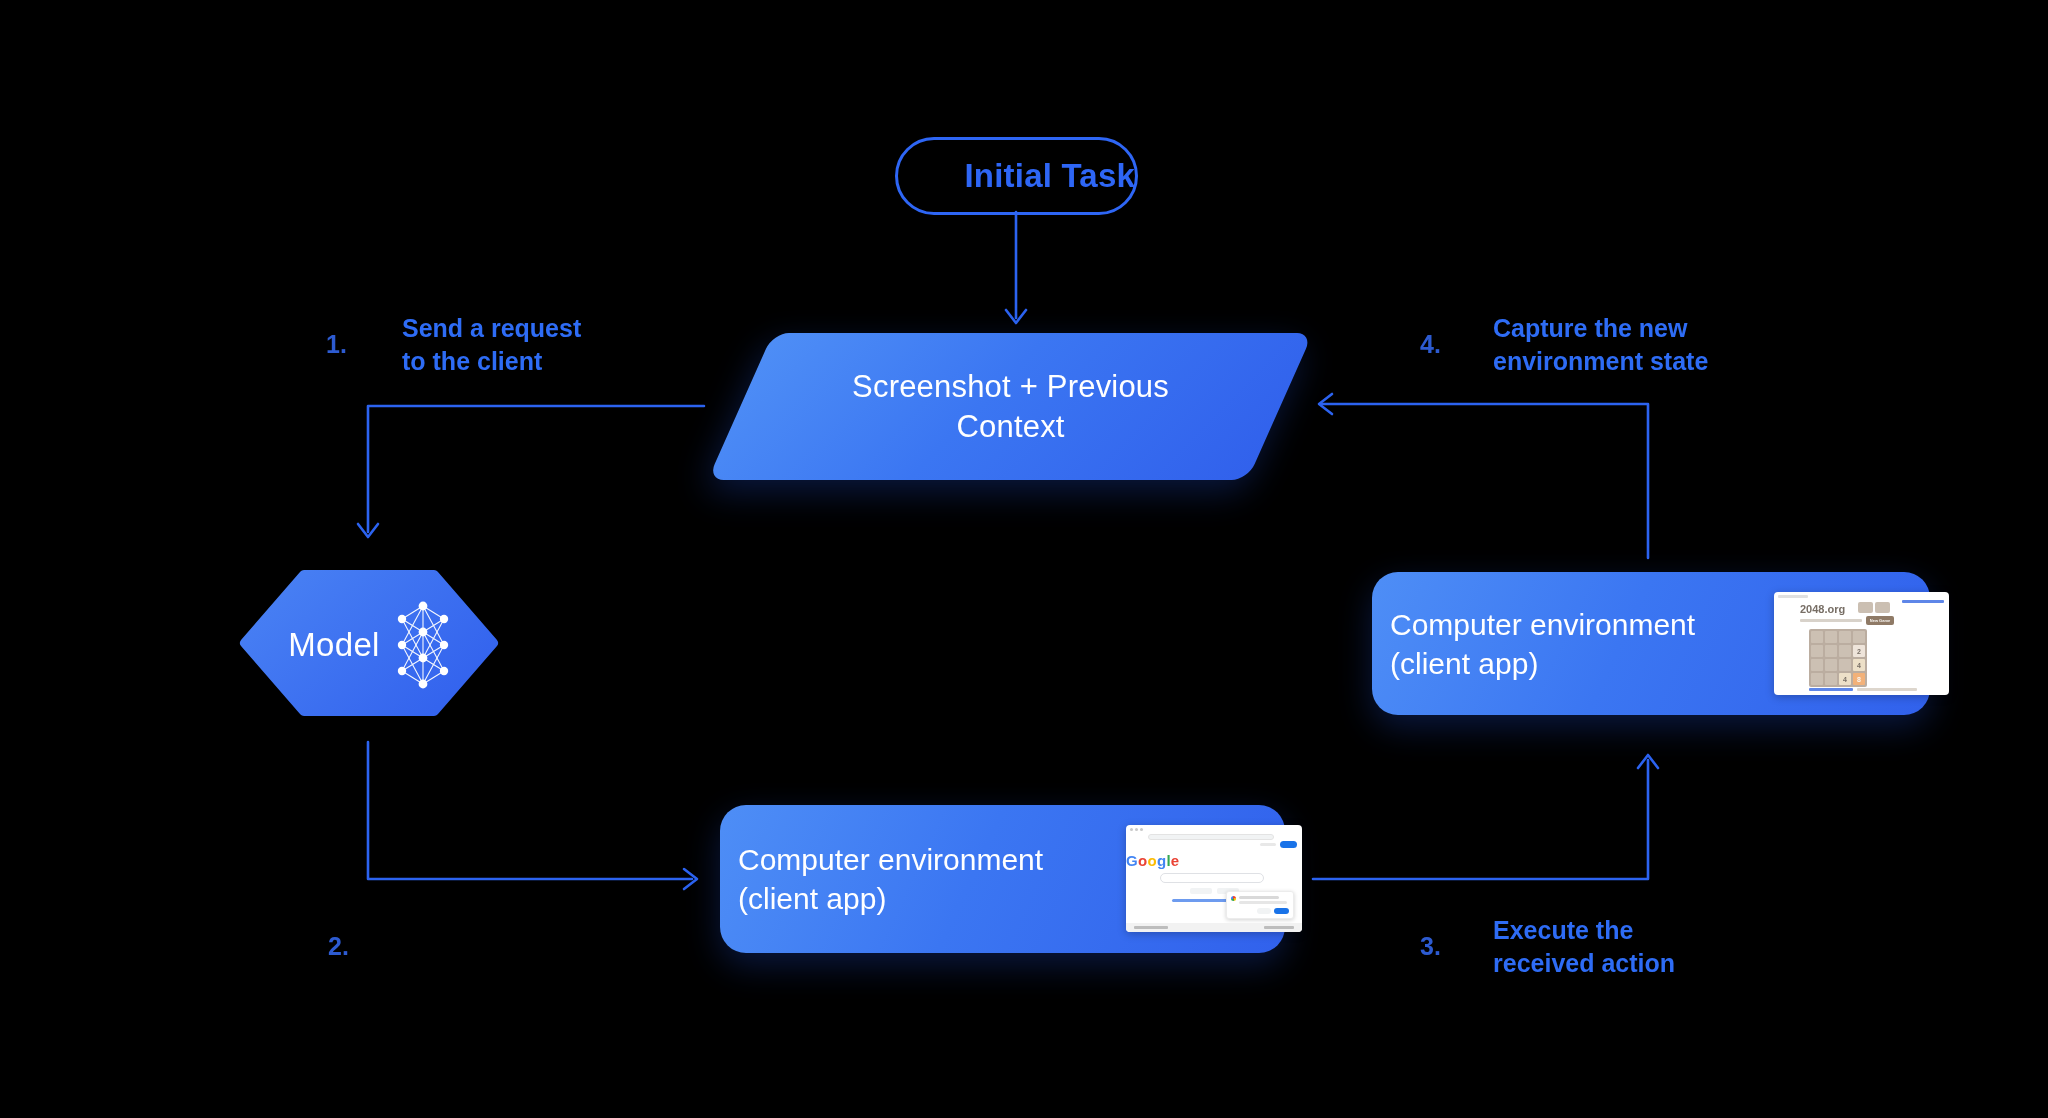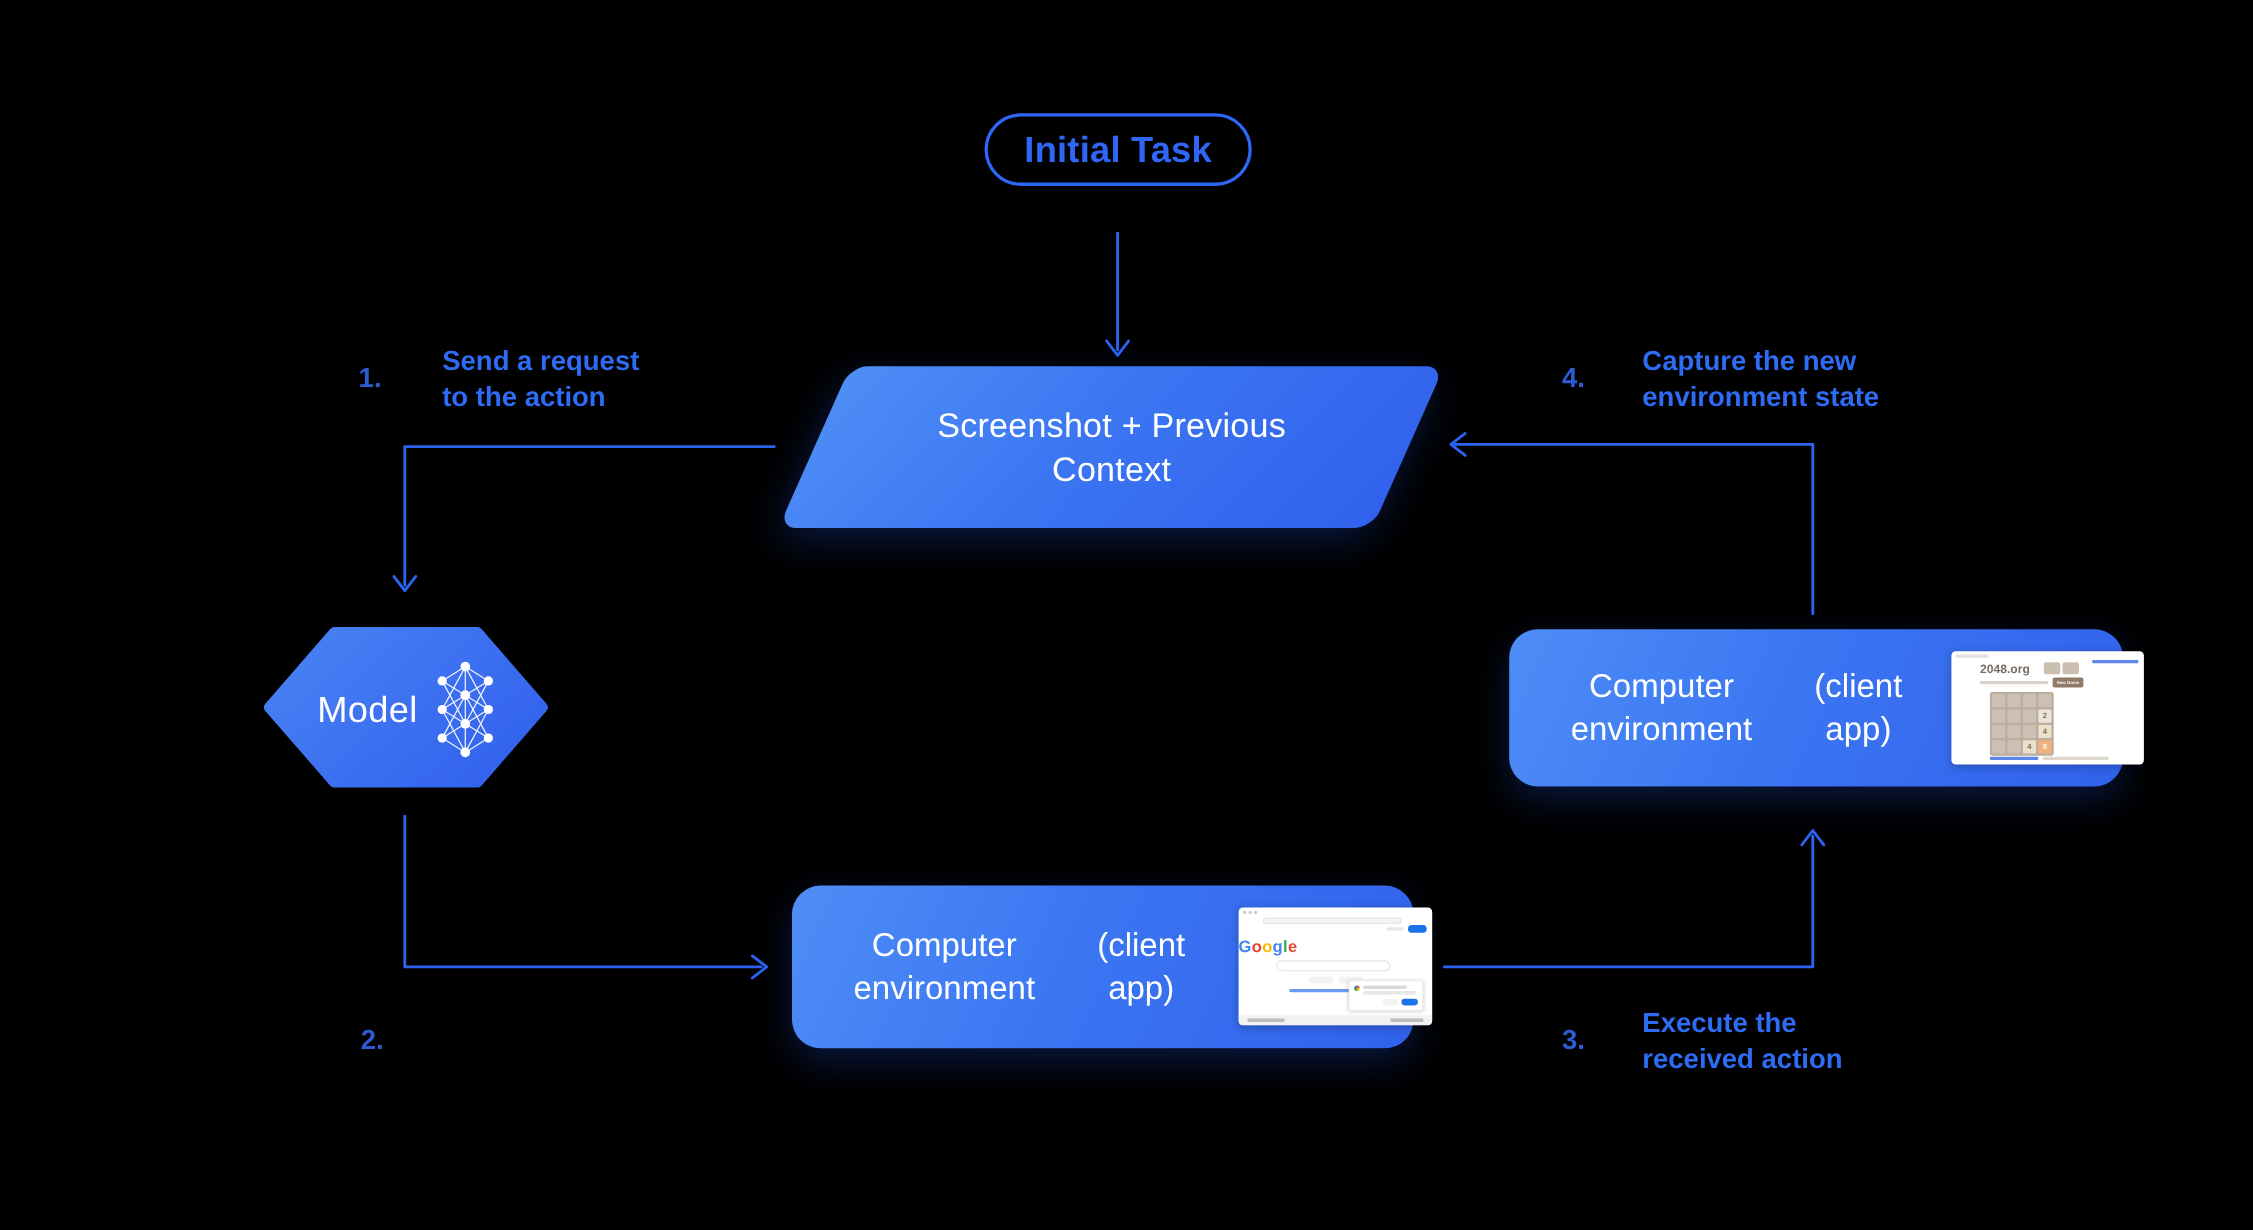--- a/index.html
+++ b/index.html
@@ -14,22 +14,22 @@
     --node-text:#ffffff;
   }
   *{box-sizing:border-box;margin:0;padding:0}
   body{background:var(--bg);font-family:"Liberation Sans",sans-serif;}
   .stage{position:relative;width:2048px;height:1118px;background:var(--bg);overflow:hidden;}
 
   svg.connectors{position:absolute;inset:0;pointer-events:none;}
   svg.connectors path{fill:none;stroke:var(--line);stroke-width:2.6;stroke-linecap:round;stroke-linejoin:round;}
 
   
-  .pill{position:absolute;left:895px;top:103px;width:243px;height:66px;
-    border:3px solid var(--pill);border-radius:40px;display:flex;align-items:center;justify-content:center;}
+  .pill{position:absolute;left:895px;top:137px;width:243px;height:78px;
+    border:3px solid var(--pill);border-radius:40px;display:flex;align-items:center;justify-content:flex-end;}
   .pill span{color:var(--pill);font-size:33px;font-weight:700;letter-spacing:.2px;}
 
   
   .para{position:absolute;left:773px;top:333px;width:540px;height:147px;
     transform:skewX(-24deg);transform-origin:top left;border-radius:16px;
     background:linear-gradient(118deg,var(--grad-a) 0%,var(--grad-b) 45%,var(--grad-c) 100%);
     box-shadow:0 12px 34px rgba(35,85,225,.28);
     display:flex;align-items:center;justify-content:center;}
   .para .inner{transform:skewX(24deg);text-align:center;color:var(--node-text);
     font-size:31px;font-weight:500;line-height:40px;letter-spacing:.2px;}
@@ -37,22 +37,22 @@
   
   .hex-wrap{position:absolute;left:240px;top:570px;width:258px;height:150px;}
   .hex-wrap svg.hex{position:absolute;inset:0;overflow:visible;}
   .hex-content{position:absolute;inset:0;display:flex;align-items:center;justify-content:center;gap:16px;}
   .hex-content .model-label{color:var(--node-text);font-size:33px;font-weight:500;letter-spacing:.3px;}
 
   
   .envbox{position:absolute;border-radius:26px;
     background:linear-gradient(115deg,var(--grad-a) 0%,var(--grad-b) 45%,var(--grad-c) 100%);
     box-shadow:0 12px 34px rgba(35,85,225,.28);}
-  .envbox .txt{position:absolute;left:18px;top:0;bottom:0;width:358px;display:flex;flex-direction:row;
-    align-items:center;justify-content:center;color:var(--node-text);font-size:30px;font-weight:500;line-height:39px;text-align:center;}
+  .envbox .txt{position:absolute;left:18px;top:0;bottom:0;width:358px;display:flex;flex-direction:column;
+    align-items:flex-start;justify-content:center;color:var(--node-text);font-size:30px;font-weight:500;line-height:39px;text-align:center;}
   .env-bottom{left:720px;top:805px;width:565px;height:148px;}
   .env-right{left:1372px;top:572px;width:558px;height:143px;}
 
   
   .stepnum{position:absolute;color:var(--number);font-size:25px;font-weight:700;}
   .steptxt{position:absolute;color:var(--label);font-size:25px;font-weight:700;line-height:33px;}
 
   
   .thumb{position:absolute;background:#fff;border-radius:4px;overflow:hidden;box-shadow:0 2px 8px rgba(0,0,0,.25);margin-left:29px;}
   .thumb-google{left:377px;top:20px;width:176px;height:107px;}
@@ -254,21 +254,21 @@
           <div class="cell t8">8</div>
         </div>
       <div class="t-bottomlink"></div>
       <div class="t-bottomtxt"></div>
     </div>
   </div>
 
   <div class="stepnum" style="left:326px;top:330px;">1.</div>
   <div class="steptxt" style="left:402px;top:312px;">
     <div>Send a request</div>
-    <div>to the action</div>
+    <div>to the client</div>
   </div>
 
   <div class="stepnum" style="left:328px;top:932px;">2.</div>
 
   <div class="stepnum" style="left:1420px;top:932px;">3.</div>
   <div class="steptxt" style="left:1493px;top:914px;">
     <div>Execute the</div>
     <div>received action</div>
   </div>
 

